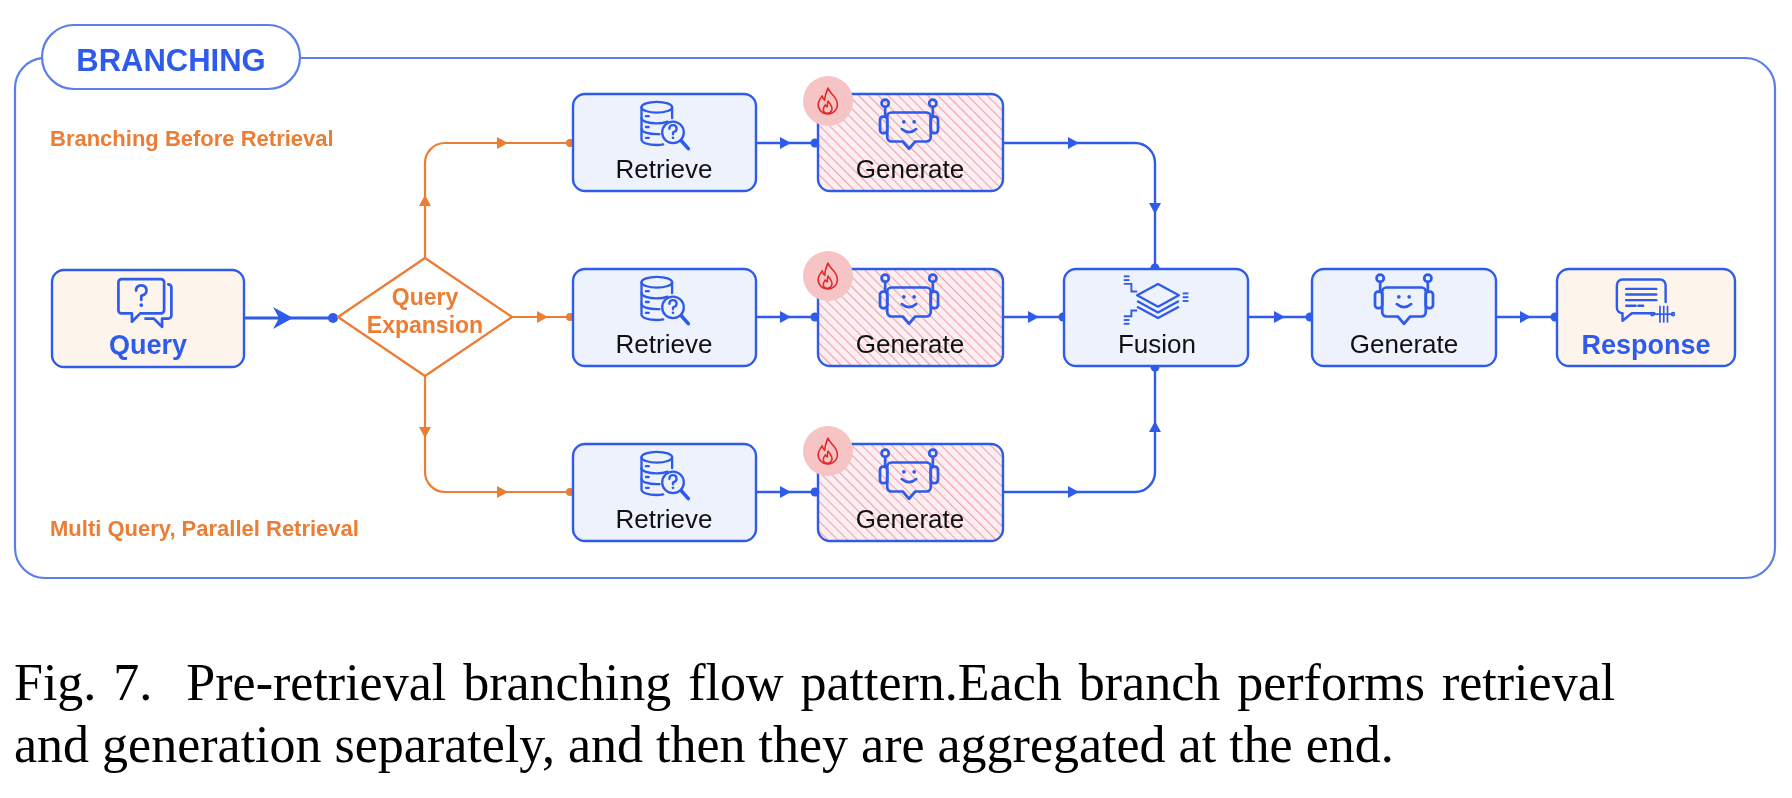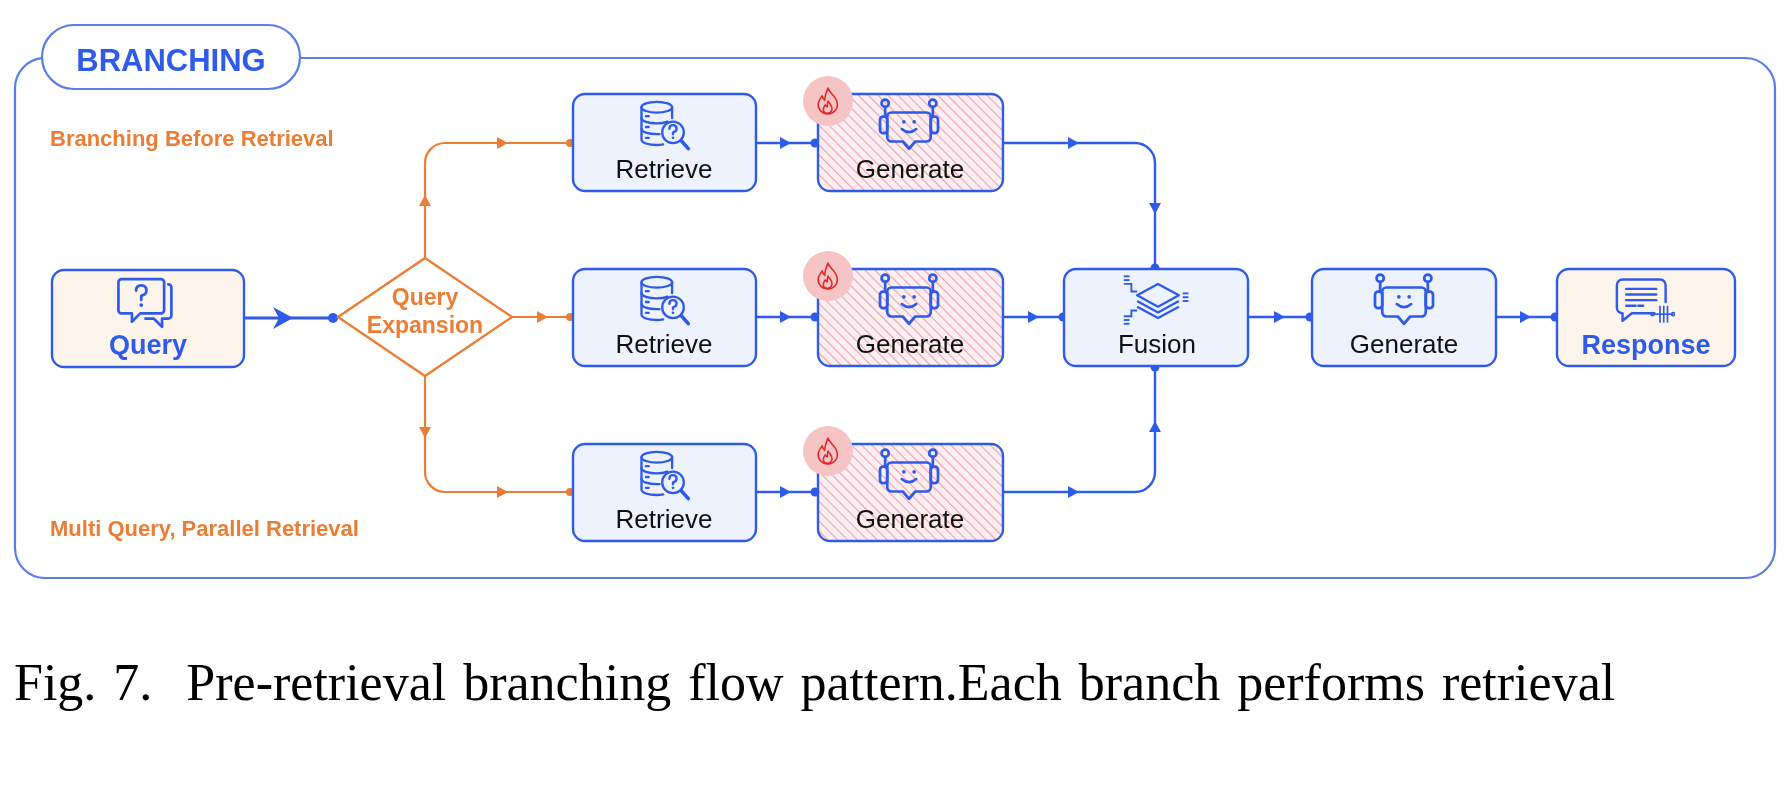--- a/index.html
+++ b/index.html
@@ -247,13 +247,14 @@
 
   <g>
     <rect x="1557" y="269" width="178" height="97" rx="12" fill="#FDF5EC" stroke="#2F5BEA" stroke-width="2.4"></rect>
     <use href="#respchat" x="1615" y="277" width="60" height="50"></use>
     <text class="sans" x="1646" y="354" text-anchor="middle" font-size="27" font-weight="700" fill="#2F5BEA">Response</text>
   </g>
 </svg>
 
 <div class="caption">
   <div style="white-space:pre; text-align:left; word-spacing:4px;">Fig. 7.  Pre-retrieval branching flow pattern.Each branch performs retrieval</div>
+  <div style="white-space:pre; text-align:left;">and generation separately, and then they are aggregated at the end.</div>
 </div>
 
 </body></html>

